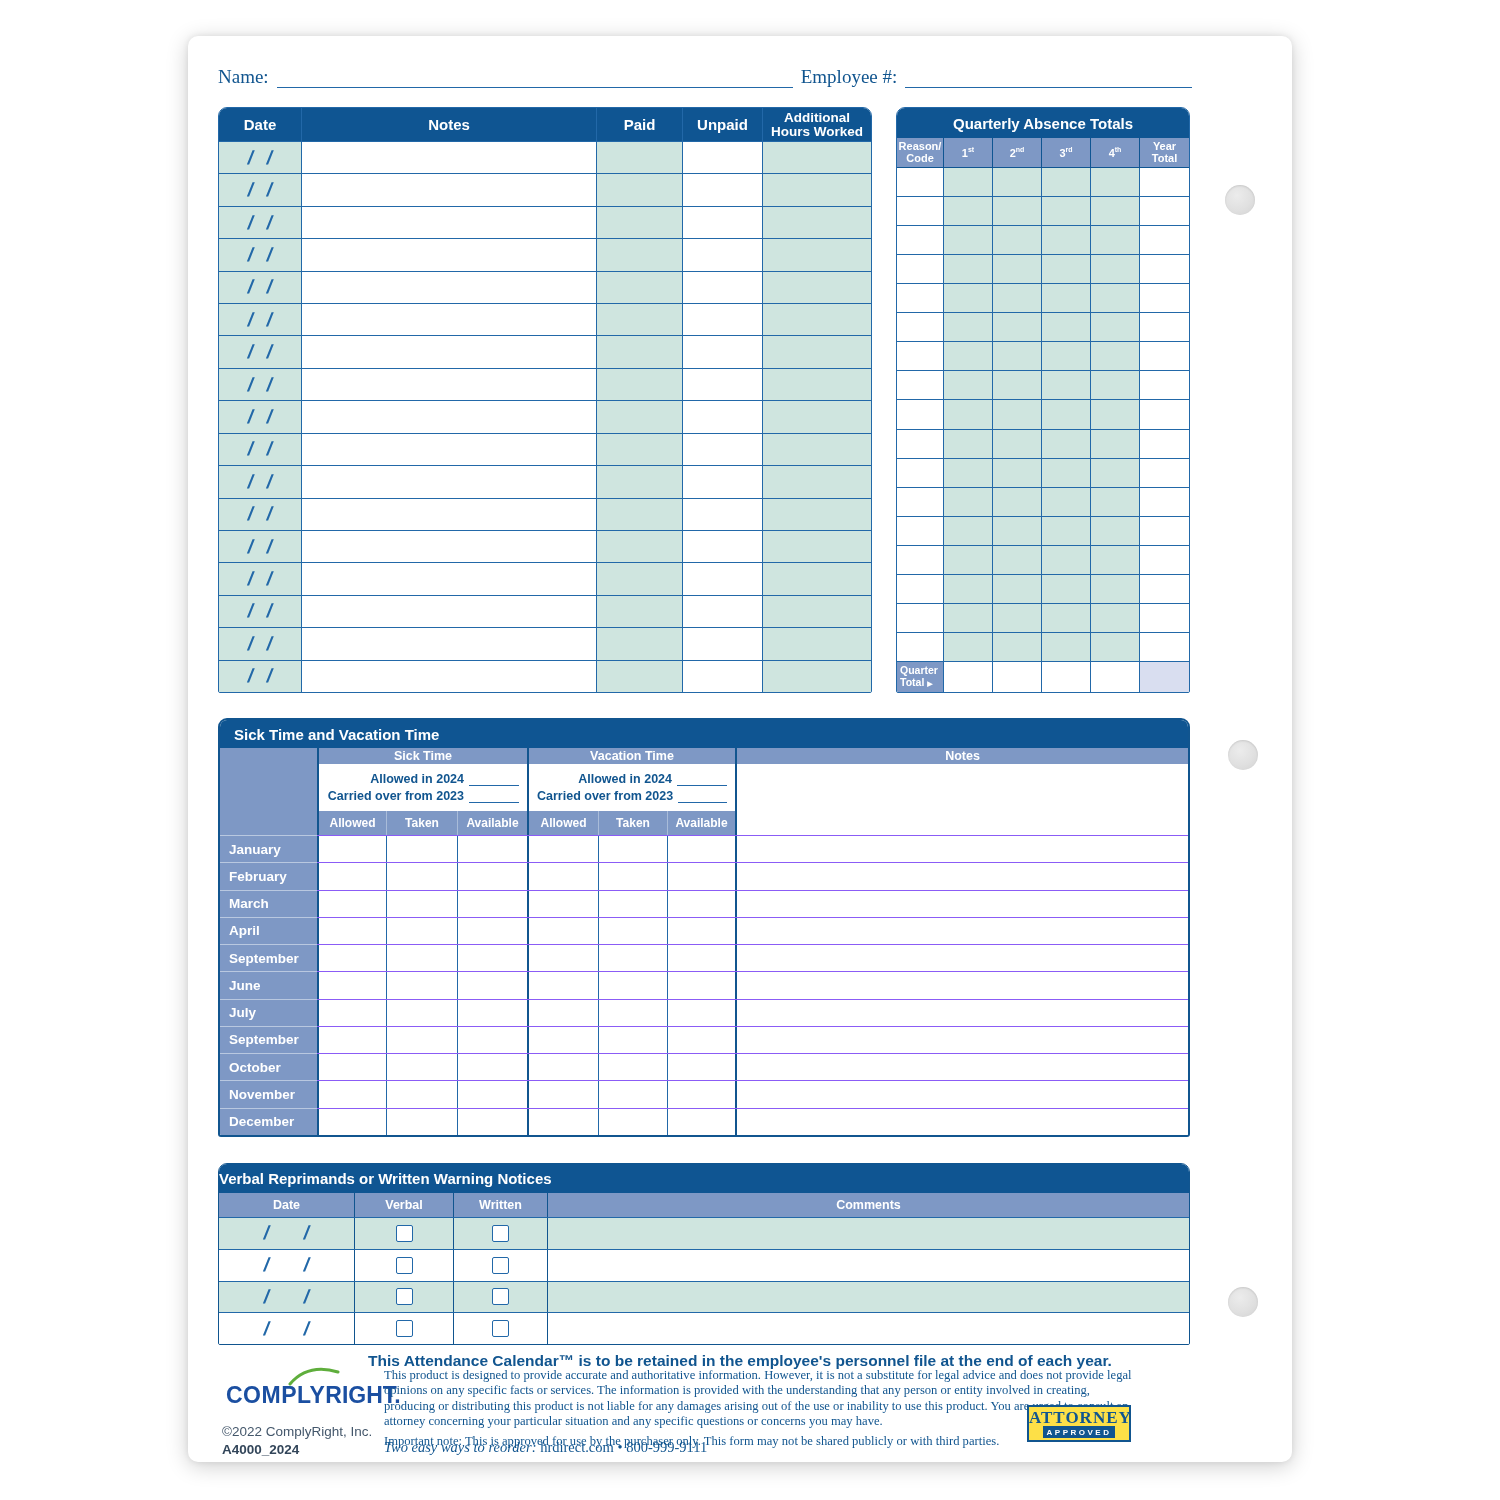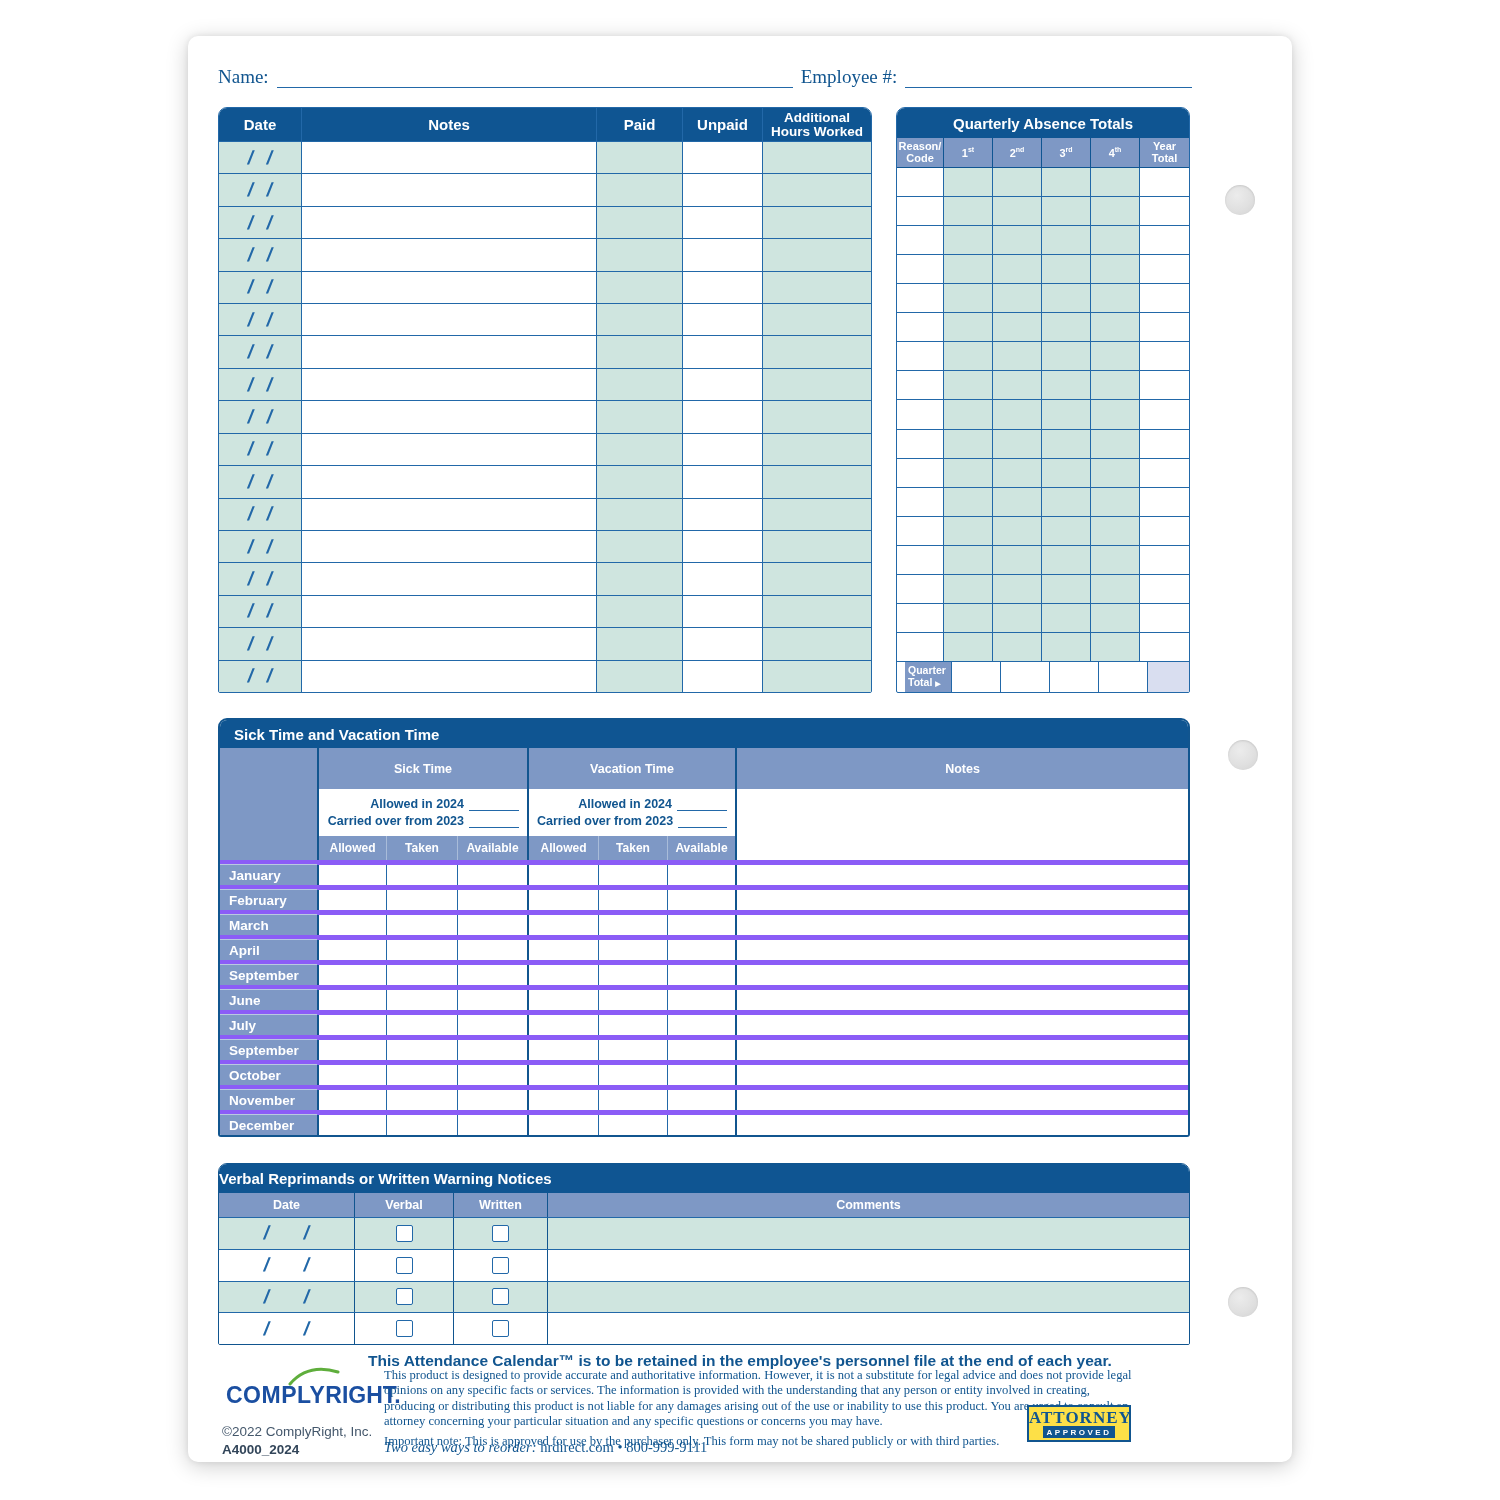--- a/index.html
+++ b/index.html
@@ -36,44 +36,44 @@
       background:#0F5592;color:#fff;font-weight:bold;font-size:15px;}
   .qt-sub{height:30px;flex:none;display:grid;grid-template-columns:47px 49px 49px 49px 49px 1fr;}
   .qt-sub div{background:#7E98C5;border-right:1.5px solid #0F5592;border-bottom:1.5px solid #0F5592;
       color:#fff;font-weight:bold;font-size:11px;line-height:1.05;display:flex;flex-direction:column;
       align-items:center;justify-content:center;text-align:center;}
   .qt-sub div:last-child{border-right:none;}
   .qt-sub sup{font-size:7px;vertical-align:super;}
   .qt-body{flex:1;display:grid;grid-template-columns:47px 49px 49px 49px 49px 1fr;grid-auto-rows:1fr;}
   .qt-body > div{border-right:1px solid #2268A8;border-bottom:1px solid #2268A8;}
   .qt-body > div:nth-child(6n){border-right:none;}
-  .qt-foot{height:30px;flex:none;display:grid;grid-template-columns:47px 49px 49px 49px 49px 1fr;margin-left:8px;}
+  .qt-foot{height:30px;flex:none;display:grid;grid-template-columns:47px 49px 49px 49px 49px 1fr;}
   .qt-foot > div{border-right:1px solid #2268A8;}
   .qt-foot > div:last-child{border-right:none;}
   .qt-lbl{background:#7E98C5;color:#fff;font-weight:bold;font-size:10.5px;line-height:1.1;
       display:flex;flex-direction:column;justify-content:center;padding-left:3px;}
   .arrow{font-size:7px;}
   
   .sv{left:30px;top:682px;width:972px;height:419px;border:2px solid #11558F;border-radius:9px 9px 3px 3px;
       box-sizing:border-box;overflow:hidden;display:flex;flex-direction:column;}
   .sv-title{height:28px;flex:none;background:#0F5592;color:#fff;font-weight:bold;font-size:15px;
       display:flex;align-items:center;padding-left:14px;}
-  .sv-sub{height:41px;flex:none;display:flex;}
+  .sv-sub{height:16px;flex:none;display:flex;}
   .sv-sub div{background:#7E98C5;color:#fff;font-weight:bold;font-size:12.5px;
       display:flex;align-items:center;justify-content:center;}
   .sv-allow{height:47px;flex:none;display:flex;}
   .allowbox{background:#fff;display:flex;flex-direction:column;justify-content:center;gap:3px;
       font-size:12.5px;font-weight:bold;color:#11558F;padding:0 8px;}
   .allowbox .ln{display:flex;justify-content:flex-end;align-items:flex-end;white-space:nowrap;}
   .allowbox .wl2{display:inline-block;width:50px;border-bottom:1.5px solid #2268A8;height:12px;margin-left:5px;}
   .sv-cols{height:24px;flex:none;display:flex;}
   .sv-cols div{background:#7E98C5;color:#fff;font-weight:bold;font-size:12px;
       display:flex;align-items:center;justify-content:center;border-right:1px solid #a9bcd9;box-sizing:border-box;}
   .sv-months{flex:1;display:flex;flex-direction:column;}
-  .m-row{flex:1;display:flex;border-top:5px solid #8b5cf6;}
+  .m-row{flex:1;display:flex;border-top:1px solid #8b5cf6;}
   .m-lbl{width:97px;flex:none;background:#7E98C5;color:#fff;font-weight:bold;font-size:13.5px;
       display:flex;align-items:center;padding-left:9px;box-sizing:border-box;border-top:1px solid #b9c8e0;margin-top:-1px;}
   .m-cell{flex:none;background:#fff;border-right:1px solid #2268A8;box-sizing:border-box;}
   .w70{width:70px;} .w71{width:71px;} .w69{width:69px;}
   .dkdiv{border-right:2px solid #11558F !important;}
   .m-notes{flex:1;background:#fff;border-right:none !important;}
   .sp-month{width:97px;flex:none;}
   .sp-sick{width:212px;flex:none;box-sizing:border-box;}
   .sp-vac{width:208px;flex:none;box-sizing:border-box;}
   .sp-notes{flex:1;}

